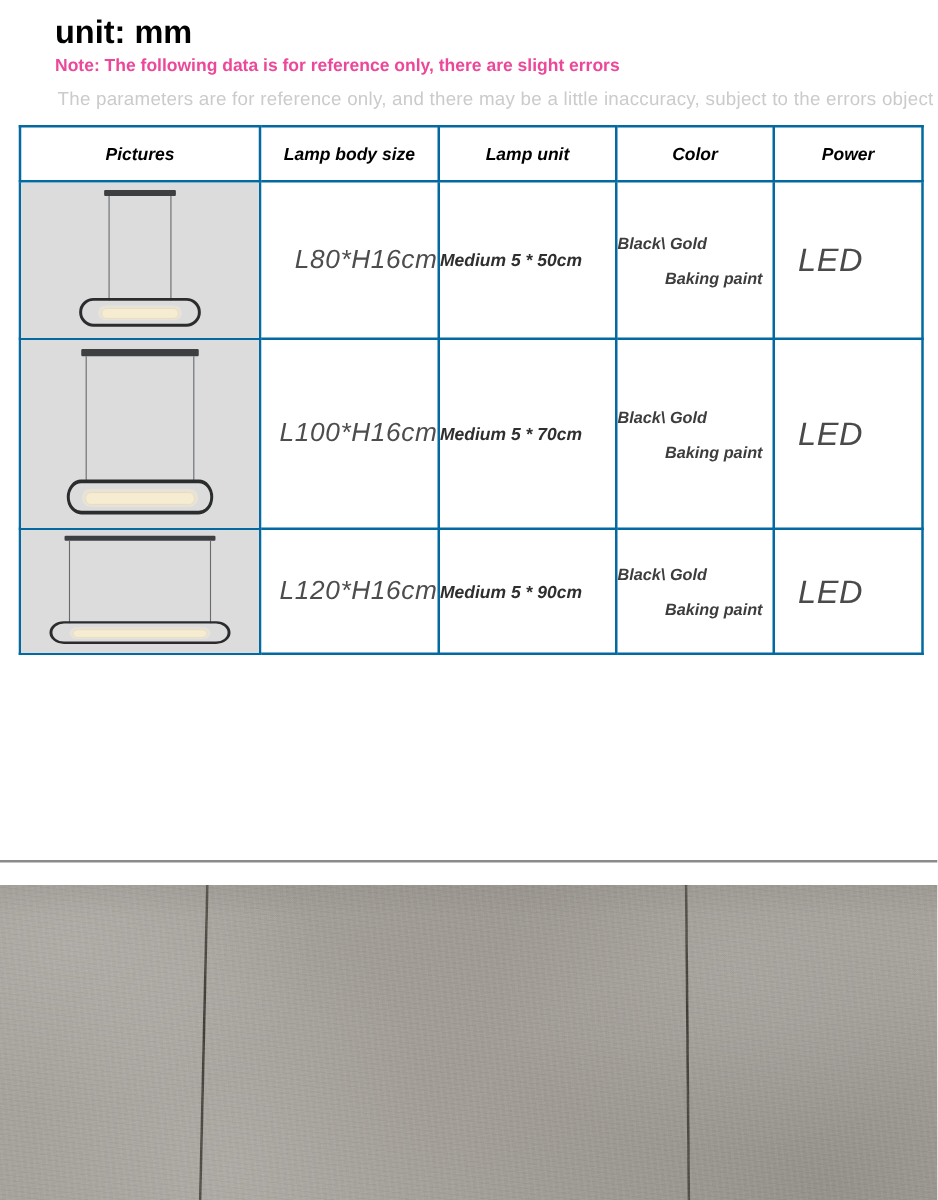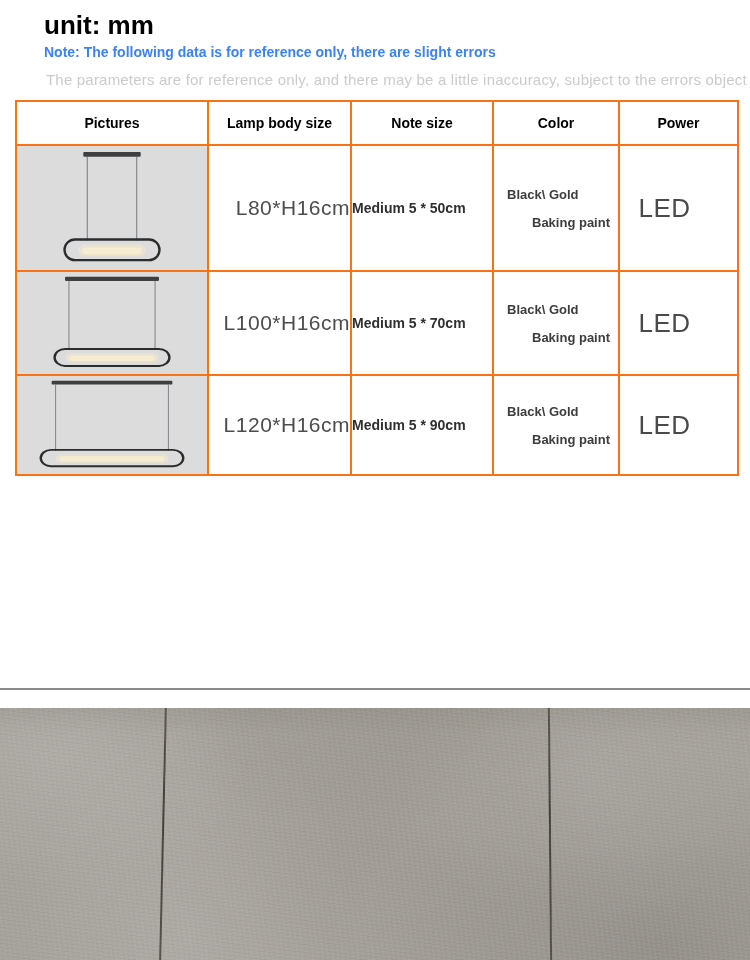--- a/index.html
+++ b/index.html
@@ -8,49 +8,49 @@
     background:#ffffff;
     font-family:"Liberation Sans","DejaVu Sans",sans-serif;
   }
   
   .page-title{
     position:absolute;left:44px;top:10px;margin:0;
     font-size:26px;font-weight:700;color:#000;
   }
   .note{
     position:absolute;left:44px;top:45px;
-    font-size:14px;font-weight:700;color:#3b82f6;line-height:15px;
+    font-size:14px;font-weight:700;color:#ec4899;line-height:15px;
     white-space:nowrap;
   }
   .subnote{
     position:absolute;left:46px;top:71px;
     font-size:15px;font-weight:400;color:#cbcbcb;
     letter-spacing:.2px;white-space:nowrap;
   }
   
   table.spec{
     position:absolute;left:15px;top:100px;width:722px;
     border-collapse:collapse;table-layout:fixed;
   }
-  .spec th,.spec td{border:2px solid #f97316;padding:0;vertical-align:middle;}
+  .spec th,.spec td{border:2px solid #0369a1;padding:0;vertical-align:middle;font-style:italic;}
   .spec thead tr{height:44px;}
   .spec th{font-size:14px;font-weight:700;color:#000;text-align:center;background:#fff;}
   tr.r1{height:126px}
-  tr.r2{height:104px}
+  tr.r2{height:152px}
   tr.r3{height:100px}
   tr.r4{height:141px}
   td.pic{background:#dcdcdd;position:relative;}
   td.pic svg{position:absolute;left:0;top:0;width:100%;height:100%;display:block;}
   td.bodysize{
     font-size:21px;font-weight:400;color:#4d4d4d;
     text-align:right;letter-spacing:.5px;
   }
   td.lampsize{font-size:14px;font-weight:700;color:#2f2f2f;text-align:left;}
   td.colorcell{font-size:13px;font-weight:700;color:#3d3d3d;}
-  .color-l1{padding-left:13px;margin-bottom:13px;}
+  .color-l1{margin-bottom:13px;}
   .color-l2{padding-left:38px;}
   td.powercell{
     font-size:26px;font-weight:400;color:#4a4a4a;
     text-align:center;padding-right:28px;letter-spacing:.5px;
   }
   
   .divider{position:absolute;left:0;top:688px;width:750px;height:2px;background:#8a8a8a;}
   .wall{
     position:absolute;left:0;top:708px;width:750px;height:252px;overflow:hidden;
     background-color:#a5a19b;
@@ -93,21 +93,21 @@
     <col style="width:192px">
       <col style="width:143px">
       <col style="width:142px">
       <col style="width:126px">
       <col style="width:119px">
   </colgroup>
   <thead>
     <tr>
       <th>Pictures</th>
       <th>Lamp body size</th>
-      <th>Note size</th>
+      <th>Lamp unit</th>
       <th>Color</th>
       <th>Power</th>
     </tr>
   </thead>
   <tbody>
 
     <tr class="r1">
       <td class="pic">
         <svg viewBox="0 0 192 126" preserveAspectRatio="none">
           <rect class="bar" x="67" y="6" width="58" height="5" rx="1" fill="#3e3f41"></rect>

